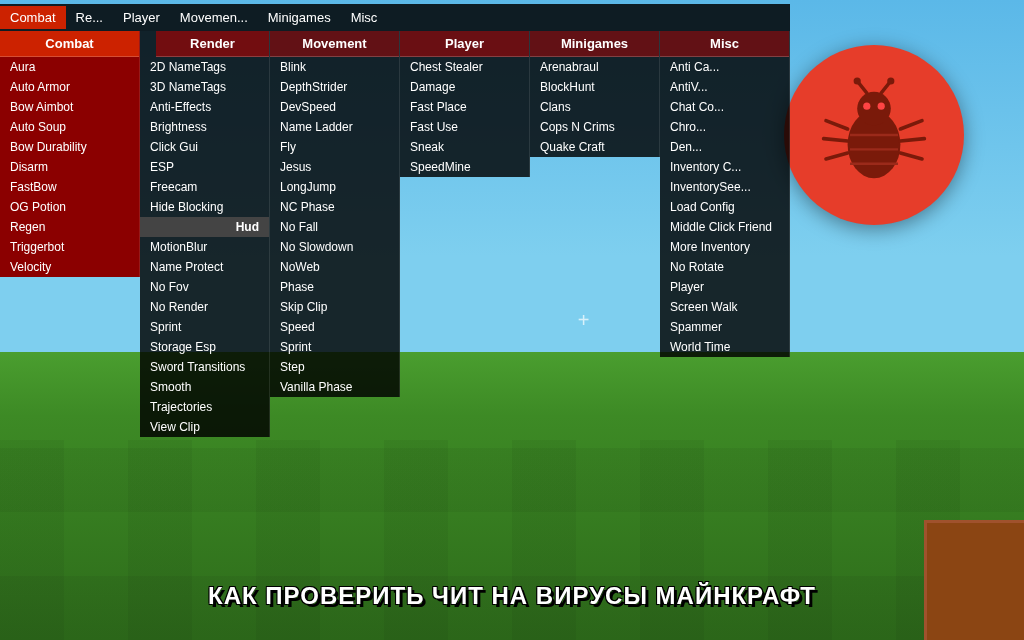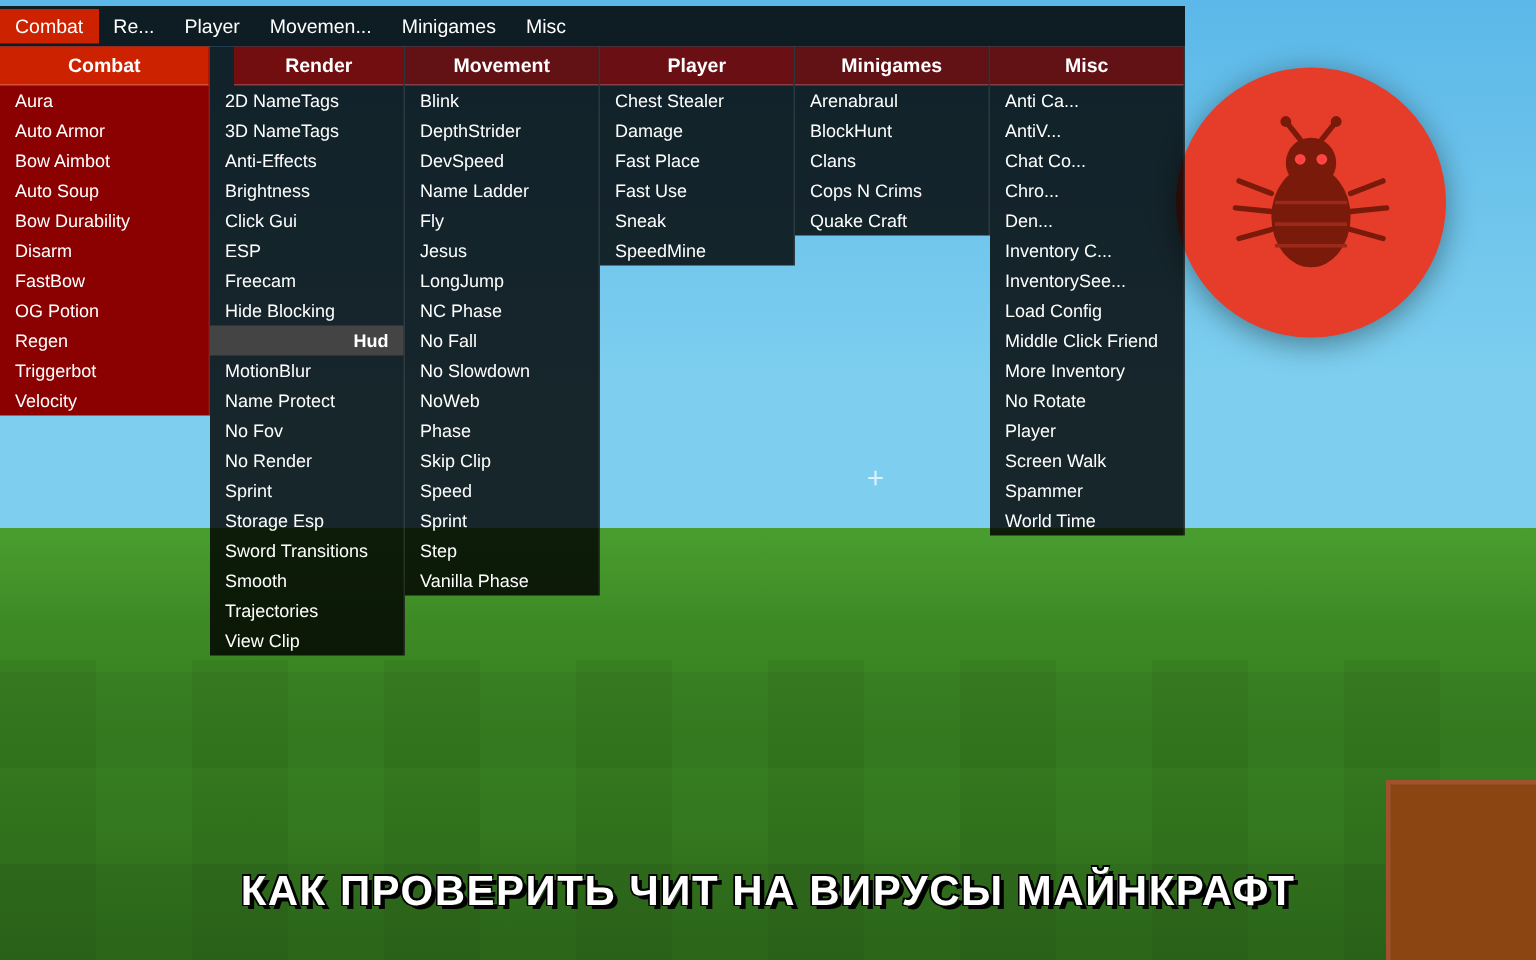--- a/index.html
+++ b/index.html
@@ -117,21 +117,21 @@
     }
 
     
     .bottom-text {
       position: absolute;
       bottom: 30px;
       left: 0;
       right: 0;
       text-align: center;
       color: #fff;
-      font-size: 28px;
+      font-size: 24px;
       font-weight: 900;
       font-family: Arial Black, Arial, sans-serif;
       text-shadow: 3px 3px 0 #000, -1px -1px 0 #000, 1px -1px 0 #000, -1px 1px 0 #000;
       letter-spacing: 1px;
       text-transform: uppercase;
     }
 
     
     .brown-block {
       position: absolute;

